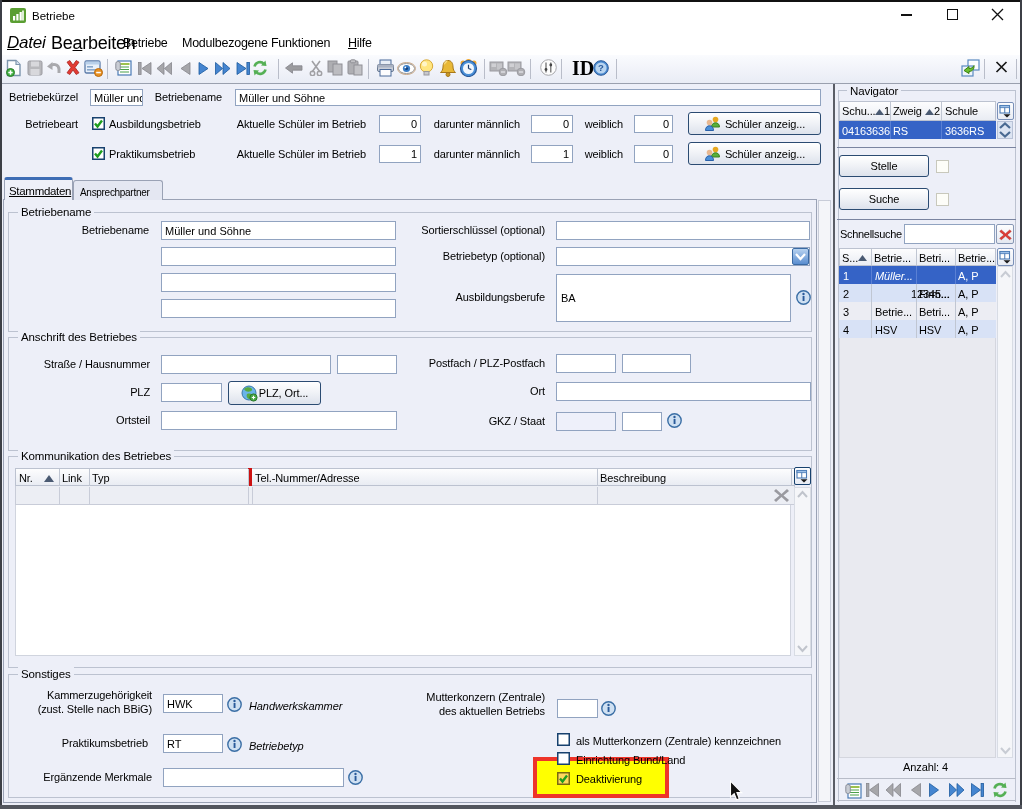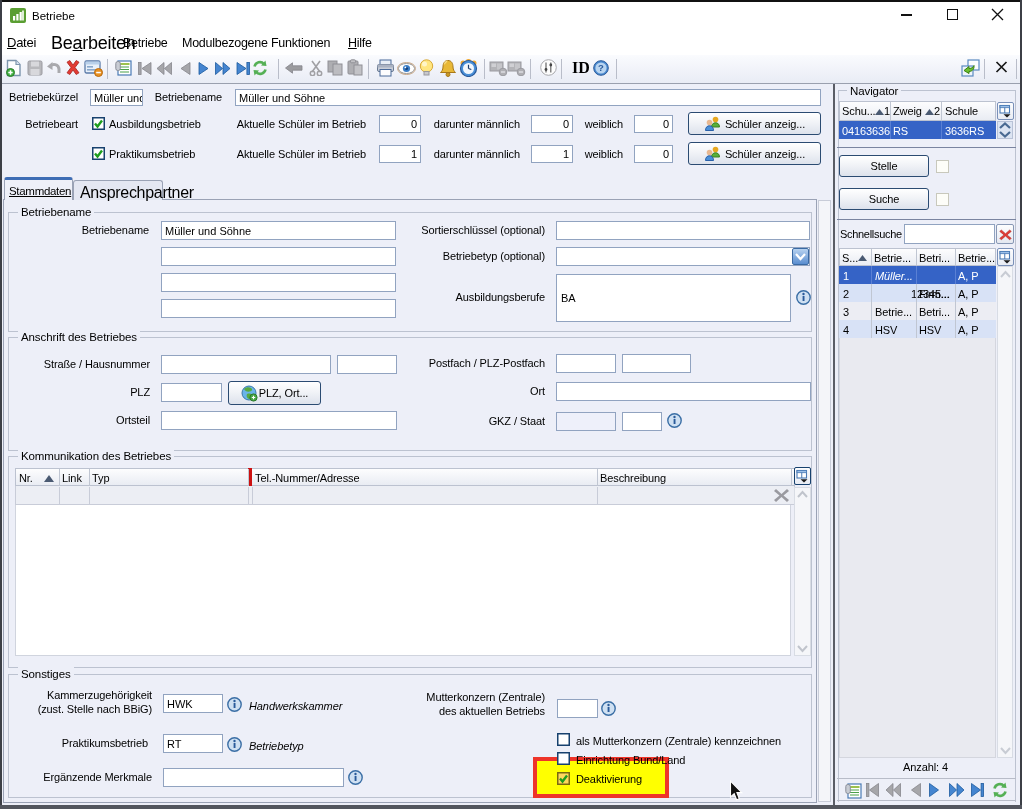--- a/index.html
+++ b/index.html
@@ -25,21 +25,21 @@
 <rect x="9.6" y="4" width="2.2" height="8.5" fill="#fff"></rect>
     <rect x="12.2" y="2.5" width="1.6" height="10" fill="#fff"></rect>
   </svg>
 <div class="ll" style="left:32px;top:9px;font-size:11.5px;letter-spacing:0;">Betriebe</div>
 <div class="ab" style="left:901px;top:14px;width:11px;height:1.5px;background:#111;"></div>
 <div class="ab" style="left:947px;top:9px;width:11px;height:11px;border:1.5px solid #111;"></div>
 <svg class="ab" style="left:991px;top:8px" width="13" height="13" viewBox="0 0 13 13">
     <path d="M1 1 L12 12 M12 1 L1 12" stroke="#111" stroke-width="1.3"></path>
   </svg>
 <div class="ab" style="left:2px;top:30px;width:1018px;height:25px;background:#ffffff;"></div>
-<div class="ll" style="left:7px;top:36px;font-size:13px;letter-spacing:-0.25px;"><u>D</u>atei</div>
+<div class="ll" style="left:7px;top:36px;font-size:17px;letter-spacing:-0.25px;font-style:italic;"><u>D</u>atei</div>
 <div class="ll" style="left:51px;top:36px;font-size:18px;letter-spacing:-0.25px;">Be<u>a</u>rbeiten</div>
 <div class="ll" style="left:123px;top:36px;font-size:12.5px;letter-spacing:-0.25px;">Betriebe</div>
 <div class="ll" style="left:182px;top:36px;font-size:12.5px;letter-spacing:-0.25px;">Modulbezogene Funktionen</div>
 <div class="ll" style="left:348px;top:36px;font-size:12.5px;letter-spacing:-0.25px;"><u>H</u>ilfe</div>
 <div class="ab" style="left:2px;top:55px;width:1018px;height:29px;background:linear-gradient(#fafbfe,#e9ecf5);border-bottom:1px solid #9aa0ae;"></div>
 <div class="sep" style="left:107px;"></div>
 <div class="sep" style="left:278px;"></div>
 <div class="sep" style="left:368px;"></div>
 <div class="sep" style="left:484px;"></div>
 <div class="sep" style="left:530px;"></div>
@@ -169,21 +169,21 @@
 <circle cx="14" cy="11" r="3.8" fill="#b0b0b4" stroke="#9a9aa0"></circle>
     <rect x="12" y="10.3" width="4" height="1.4" fill="#e0e0e4"></rect>
   </svg>
 <svg class="ab" style="left:540px;top:59px" width="17" height="17" viewBox="0 0 17 17">
     <circle cx="8.5" cy="8.5" r="7.8" fill="#fdfdfd" stroke="#a8a8ac"></circle>
 <line x1="6" y1="3.5" x2="6" y2="13.5" stroke="#666" stroke-width="1.2"></line>
     <line x1="10.8" y1="3.5" x2="10.8" y2="13.5" stroke="#666" stroke-width="1.2"></line>
 <circle cx="6" cy="10.5" r="1.4" fill="#444"></circle>
     <circle cx="10.8" cy="6" r="1.4" fill="#444"></circle>
   </svg>
-<div class="ll" style="left:572px;top:61px;font-family:'Liberation Serif',serif;font-weight:bold;font-size:16px;">ID</div>
+<div class="ll" style="left:572px;top:61px;font-family:'Liberation Serif',serif;font-weight:bold;font-size:20px;">ID</div>
 <svg class="ab" style="left:593px;top:60px" width="16" height="16" viewBox="0 0 16 16">
     <circle cx="8" cy="8" r="7.3" fill="#4a8ad0" stroke="#2a5a9a"></circle>
 <circle cx="8" cy="8" r="5.6" fill="#b8d4f0"></circle>
 <text x="8" y="11.2" font-size="9.5" font-weight="bold" fill="#2a5a9a" text-anchor="middle" font-family="Liberation Sans">?</text>
   </svg>
 <svg class="ab" style="left:961px;top:59px" width="19" height="18" viewBox="0 0 19 18">
     <rect x="7" y="1" width="11" height="10" fill="#fdfdfe" stroke="#5a8ac0" stroke-width="1.2"></rect>
 <rect x="1" y="7" width="11" height="10" fill="#eef4fb" stroke="#5a8ac0" stroke-width="1.2"></rect>
 <path d="M3 11.5 L8 7.5 L8 9.5 C11 9.5 12.5 8 13 6.5 C13.5 9.5 11.5 12.5 8 12.5 L8 14.5 z" fill="#6cc030" stroke="#3a8010"></path>
   </svg>
@@ -248,21 +248,21 @@
       <path d="M7.5 11 C7.5 8 9.5 6.8 11.5 6.8 C13.5 6.8 15.5 8 15.5 11 z" fill="#58b038" stroke="#3a8020"></path>
       <circle cx="5.5" cy="6.6" r="2.8" fill="#e8b890"></circle>
       <path d="M1.5 14.5 C1.5 11 3.5 9.8 5.5 9.8 C7.5 9.8 9.5 11 9.5 14.5 z" fill="#4a90d8" stroke="#2a60a8"></path>
     </svg>
     <span>Schüler anzeig...</span>
   </div>
 <div class="ab" style="left:3px;top:199px;width:814px;height:604px;background:#edeff8;border:1px solid #9aa2b5;"></div>
 <div class="ab" style="left:4px;top:177px;width:69px;height:23px;background:#eef0f8;border:1px solid #9aa2b5;border-bottom:none;border-radius:3px 3px 0 0;border-top:3px solid #3e6db5;"></div>
 <div class="ll" style="left:9px;top:184px;font-size:11.5px;letter-spacing:-0.3px;text-decoration:underline;">Stammdaten</div>
 <div class="ab" style="left:73px;top:180px;width:90px;height:20px;background:#e4e7f2;border:1px solid #9aa2b5;border-bottom:none;border-radius:3px 3px 0 0;"></div>
-<div class="ll" style="left:80px;top:186px;font-size:16px;letter-spacing:-0.3px;">Ansprechpartner</div>
+<div class="ll" style="left:80px;top:186px;font-size:10px;letter-spacing:-0.3px;">Ansprechpartner</div>
 <div class="ab" style="left:5px;top:198px;width:67px;height:2px;background:#edeff8;"></div>
 <div class="ab" style="left:818px;top:200px;width:13px;height:602px;background:#f4f5f9;border:1px solid #c8ccd8;"></div>
 <div class="ab" style="left:833px;top:84px;width:2px;height:721px;background:#5a5d66;"></div>
 <div class="grp" style="left:8px;top:212px;width:804px;height:120px;"></div>
 <div class="gl" style="left:18px;top:205px;">Betriebename</div>
 <div class="grp" style="left:8px;top:337px;width:804px;height:114px;"></div>
 <div class="gl" style="left:18px;top:330px;">Anschrift des Betriebes</div>
 <div class="grp" style="left:8px;top:456px;width:804px;height:212px;"></div>
 <div class="gl" style="left:18px;top:449px;">Kommunikation des Betriebes</div>
 <div class="grp" style="left:8px;top:674px;width:804px;height:124px;"></div>

